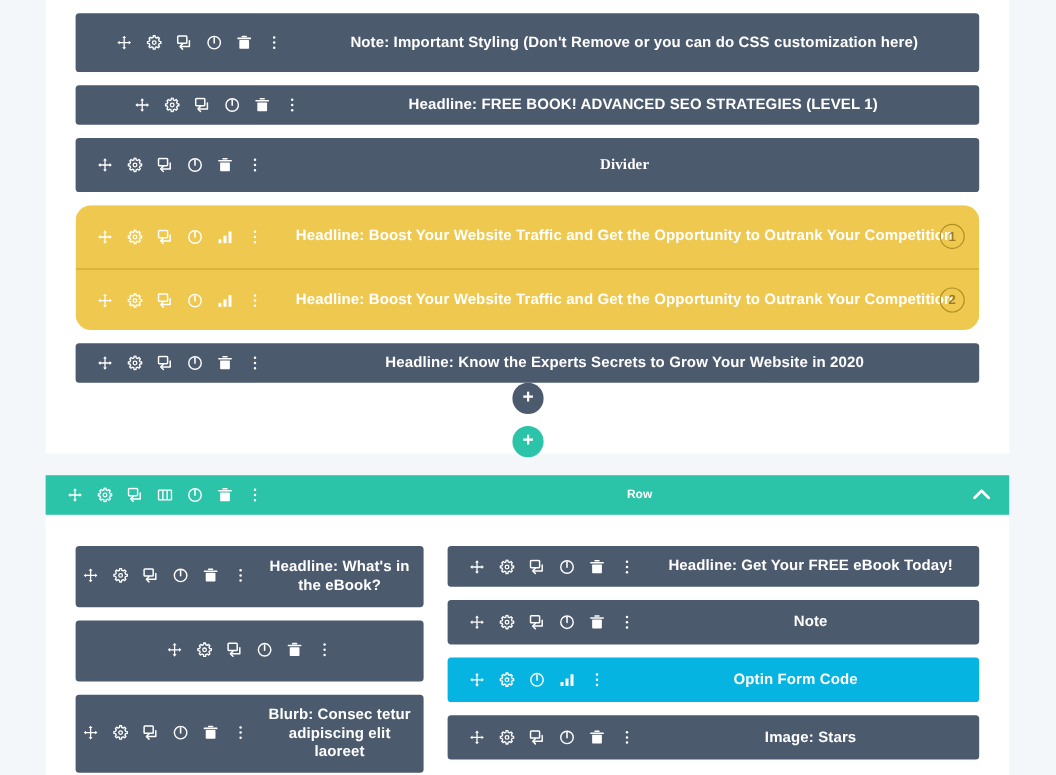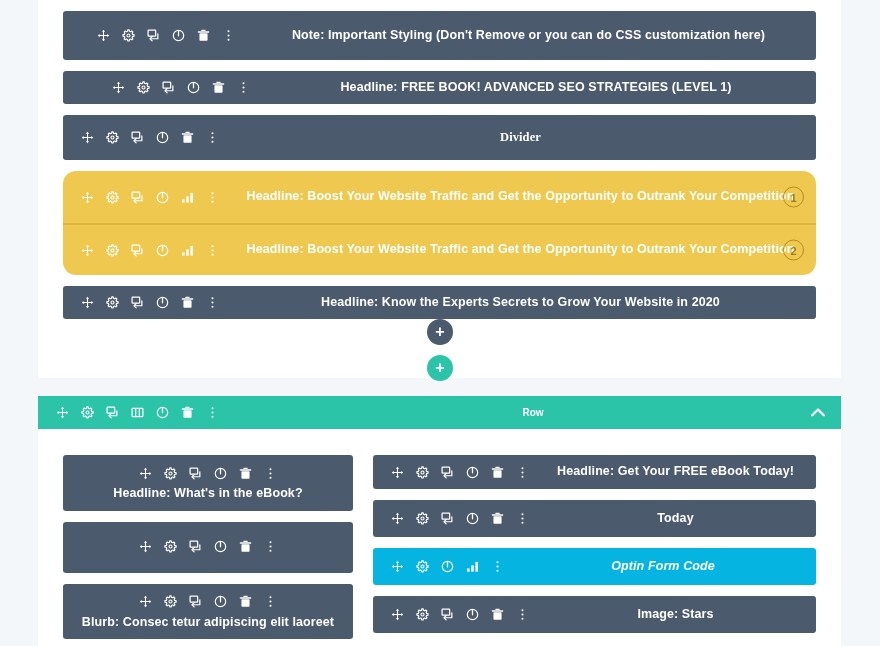--- a/index.html
+++ b/index.html
@@ -29,21 +29,21 @@
     color: #ffffff;
     font-size: 12.5px;
     font-weight: bold;
     letter-spacing: .1px;
     display: flex;
     align-items: center;
     overflow: hidden;
   }
   .mod.dark  { background: #4c5a6e; }
   .mod.gold  { background: #efc94f; color: #ffffff; }
-  .mod.cyan  { background: #05b4e1; font-style: italic; }
+  .mod.cyan  { background: #05b4e1; }
 
   .toolbar {
     display: flex;
     align-items: center;
     gap: 0px;
     flex: 0 0 auto;
     padding-left: 12px;
   }
   .toolbar .ic {
     width: 25px; height: 22px;
@@ -54,21 +54,21 @@
 
   .mod .title {
     flex: 1 1 auto;
     text-align: center;
     line-height: 1.25;
     padding: 0 18px;
   }
 
   
   .mod.stacked {
-    flex-direction: column;
+    flex-direction: row;
     justify-content: center;
     padding: 7px 0 9px;
   }
   .mod.stacked .toolbar { padding-left: 0; justify-content: center; }
   .mod.stacked .title { padding: 2px 10px 0; }
 
   
   .badge {
     position: absolute;
     right: 12px; top: 50%;
@@ -669,21 +669,21 @@
               </svg>
             </span>
             <span class="ic">
               <svg width="13" height="13" viewBox="0 0 24 24">
                 <circle cx="12" cy="4" r="1.9" fill="#fff"></circle>
                 <circle cx="12" cy="12" r="1.9" fill="#fff"></circle>
                 <circle cx="12" cy="20" r="1.9" fill="#fff"></circle>
               </svg>
             </span>
           </div>
-          <div class="title">Today</div>
+          <div class="title">Note</div>
         </div>
         <div class="mod cyan">
           <div class="toolbar">
             <span class="ic">
               <svg width="13" height="13" viewBox="0 0 24 24">
                 <path d="M12 1.5 L15 5 H13 V11 H19 V9 L22.5 12 L19 15 V13 H13 V19 H15 L12 22.5 L9 19 H11 V13 H5 V15 L1.5 12 L5 9 V11 H11 V5 H9 Z" fill="#fff"></path>
               </svg>
             </span>
             <span class="ic">
               <svg width="13" height="13" viewBox="0 0 24 24">

